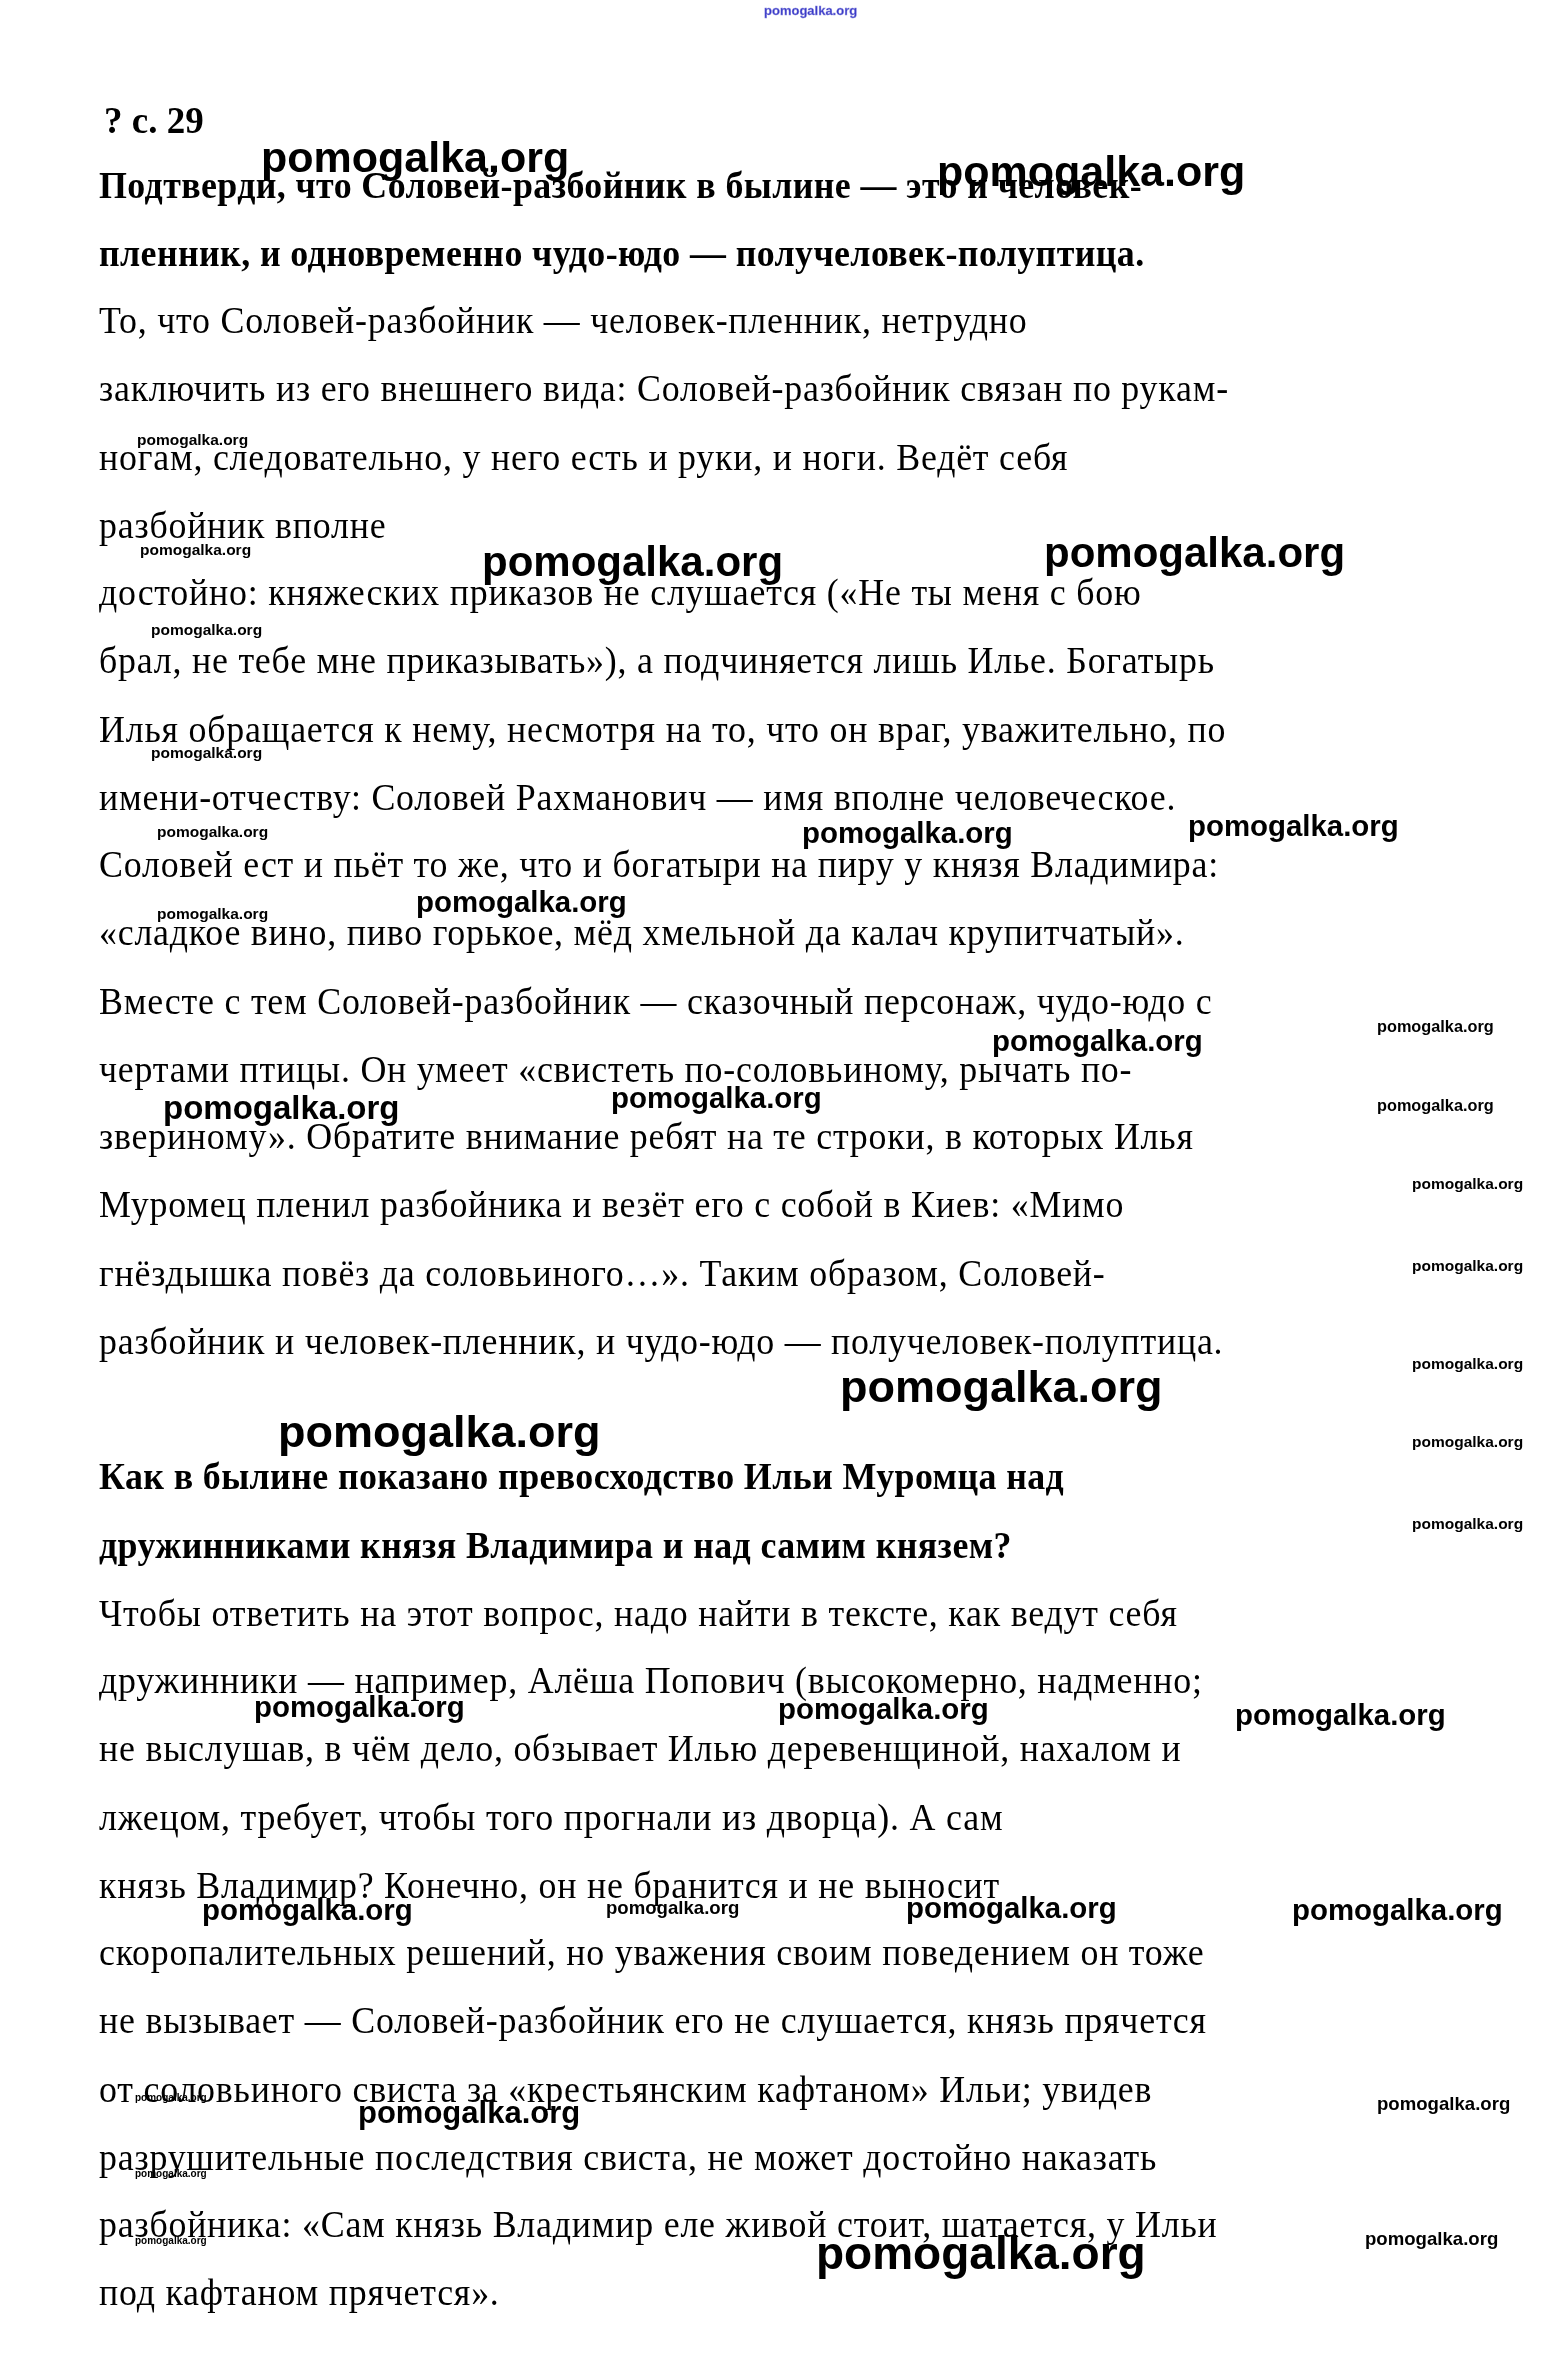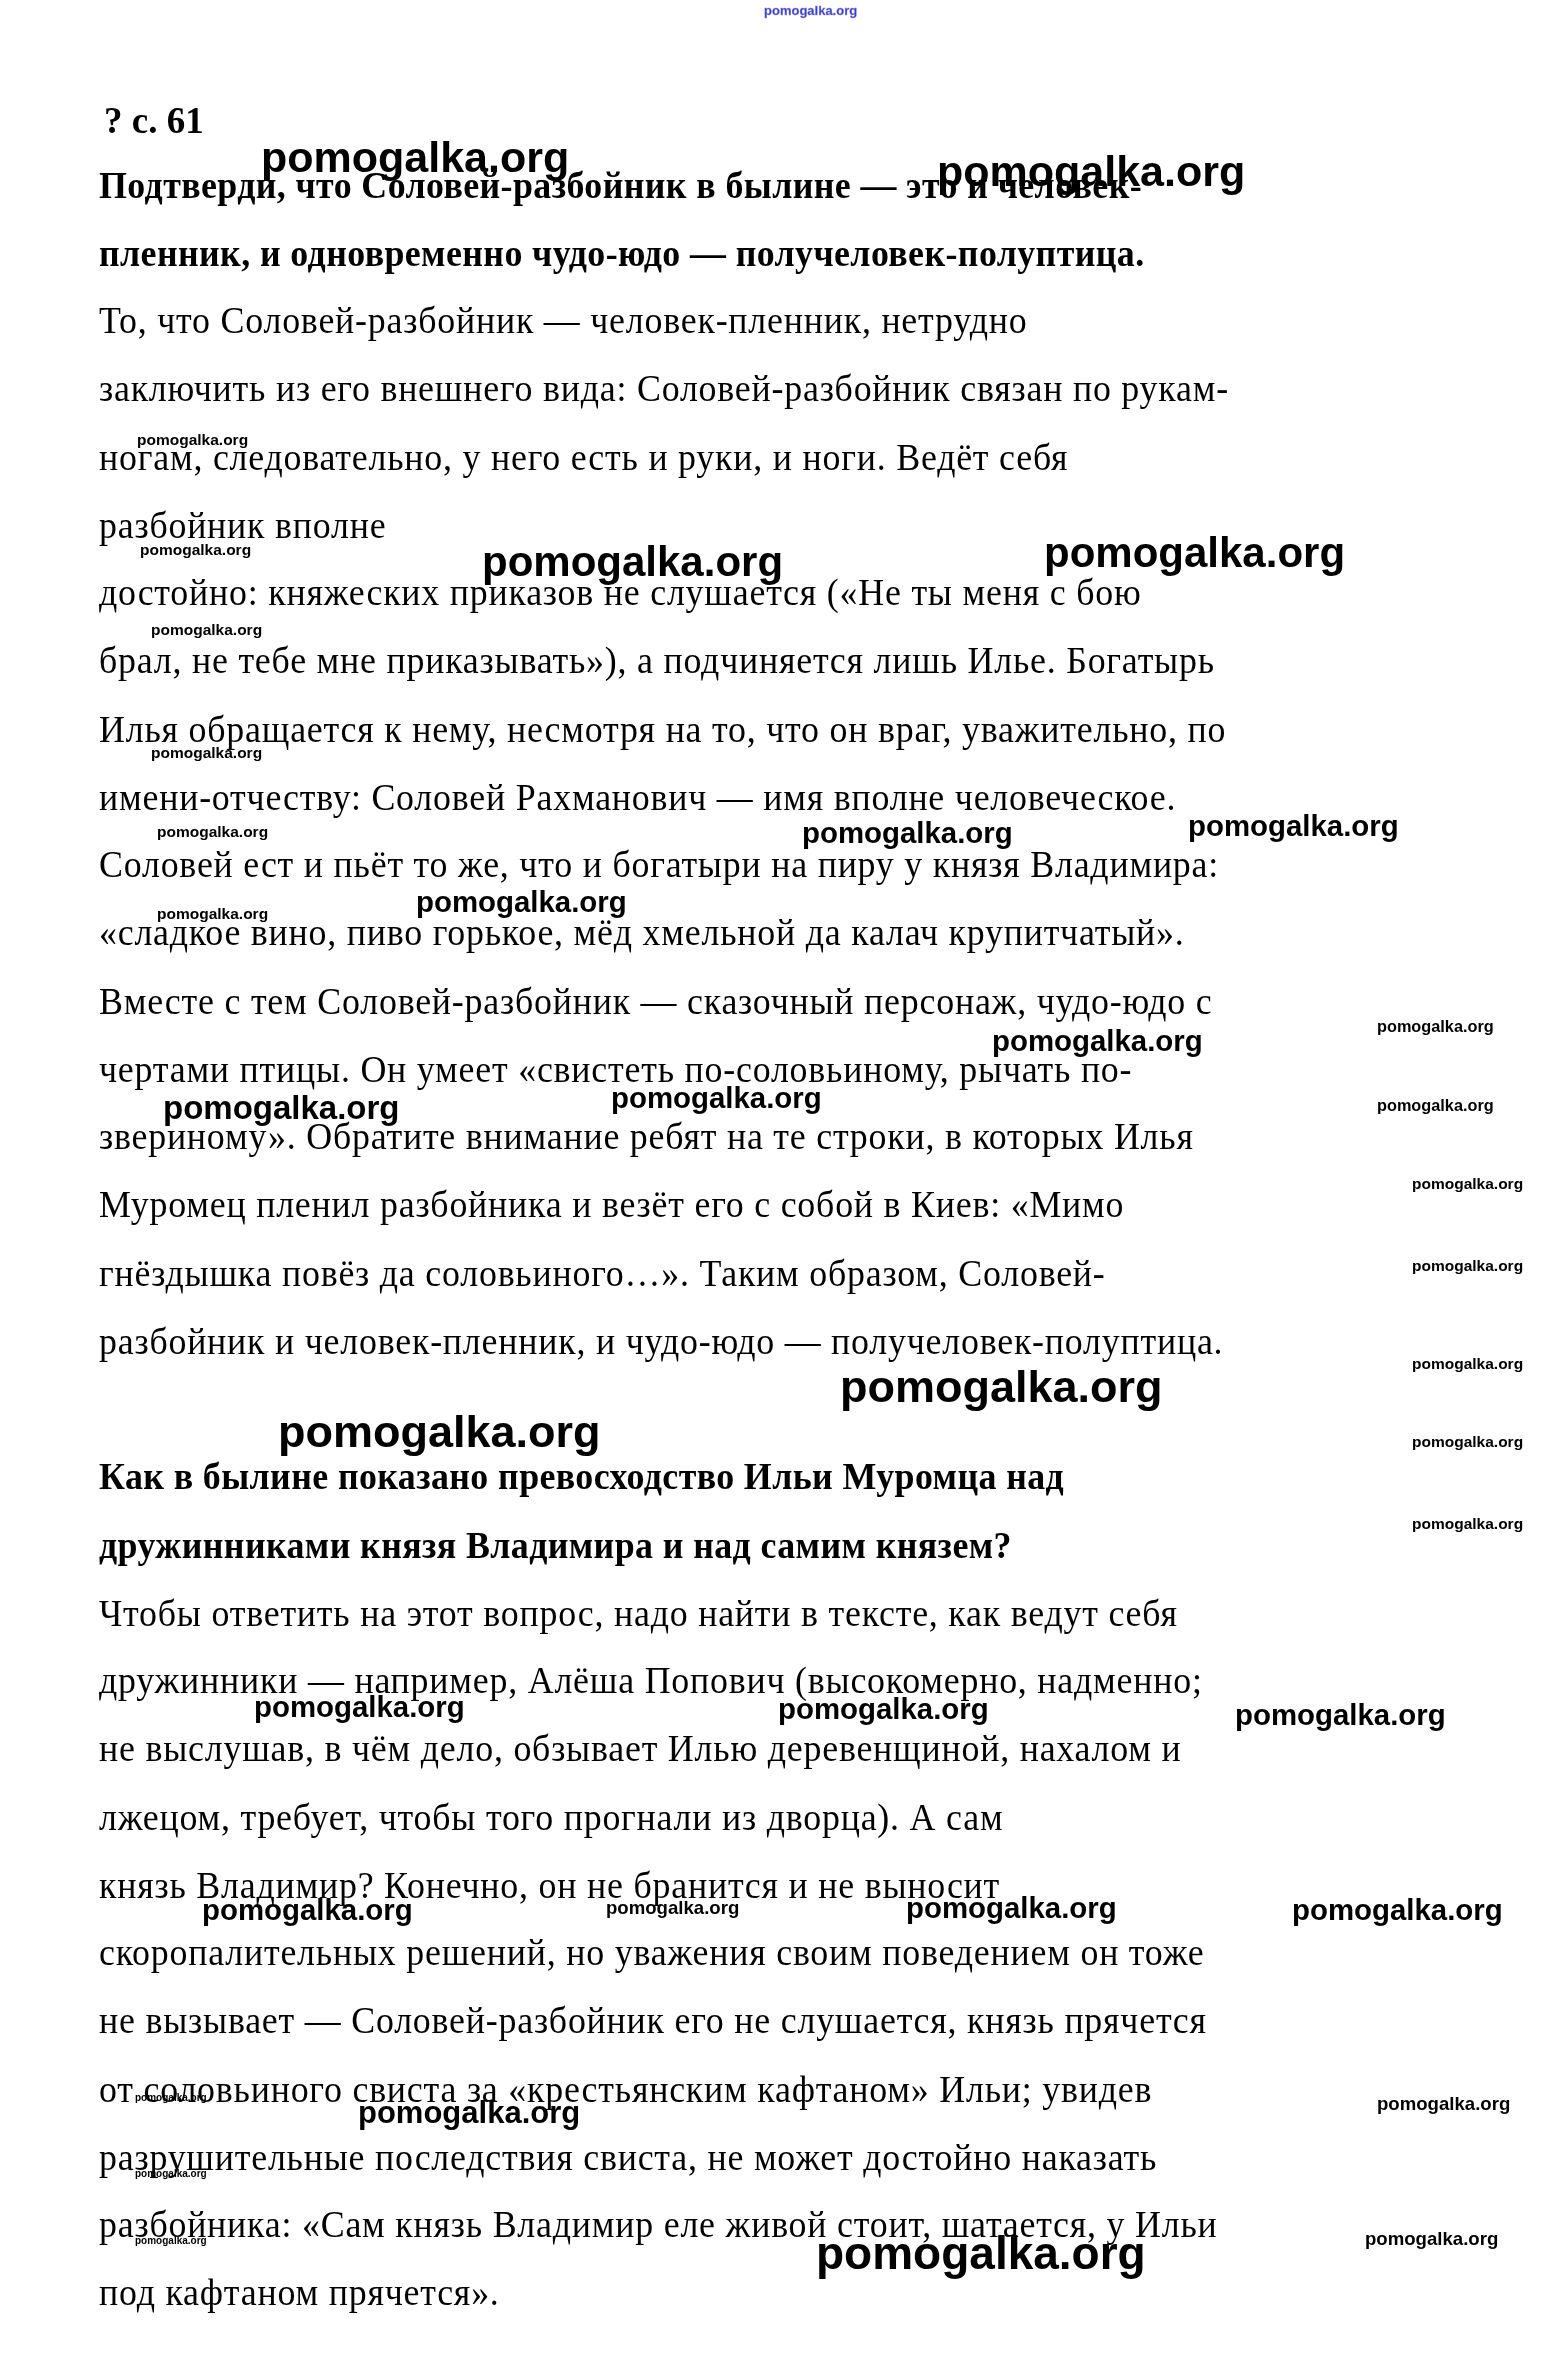--- a/index.html
+++ b/index.html
@@ -45,21 +45,21 @@
   }
   .watermark.blue {
     color: var(--wm-blue, #3a3ac8);
     -webkit-text-stroke: 0.4px #8888dd;
   }
 </style>
 </head>
 <body>
 
 <div class="page">
-  <div class="page-label">? с. 61</div>
+  <div class="page-label">? с. 29</div>
   <div id="text-layer">
       <div class="text-line bold" style="left: 99px; top: 167px;">Подтверди, что Соловей-разбойник в былине — это и человек-</div>
       <div class="text-line bold" style="left: 99px; top: 235px;">пленник, и одновременно чудо-юдо — получеловек-полуптица.</div>
       <div class="text-line" style="left: 99px; top: 302px;">То, что Соловей-разбойник — человек-пленник, нетрудно</div>
       <div class="text-line" style="left: 99px; top: 370px;">заключить из его внешнего вида: Соловей-разбойник связан по рукам-</div>
       <div class="text-line" style="left: 99px; top: 439px;">ногам, следовательно, у него есть и руки, и ноги. Ведёт себя</div>
       <div class="text-line" style="left: 99px; top: 507px;">разбойник вполне</div>
       <div class="text-line" style="left: 99px; top: 574px;">достойно: княжеских приказов не слушается («Не ты меня с бою</div>
       <div class="text-line" style="left: 99px; top: 642px;">брал, не тебе мне приказывать»), а подчиняется лишь Илье. Богатырь</div>
       <div class="text-line" style="left: 99px; top: 711px;">Илья обращается к нему, несмотря на то, что он враг, уважительно, по</div>

